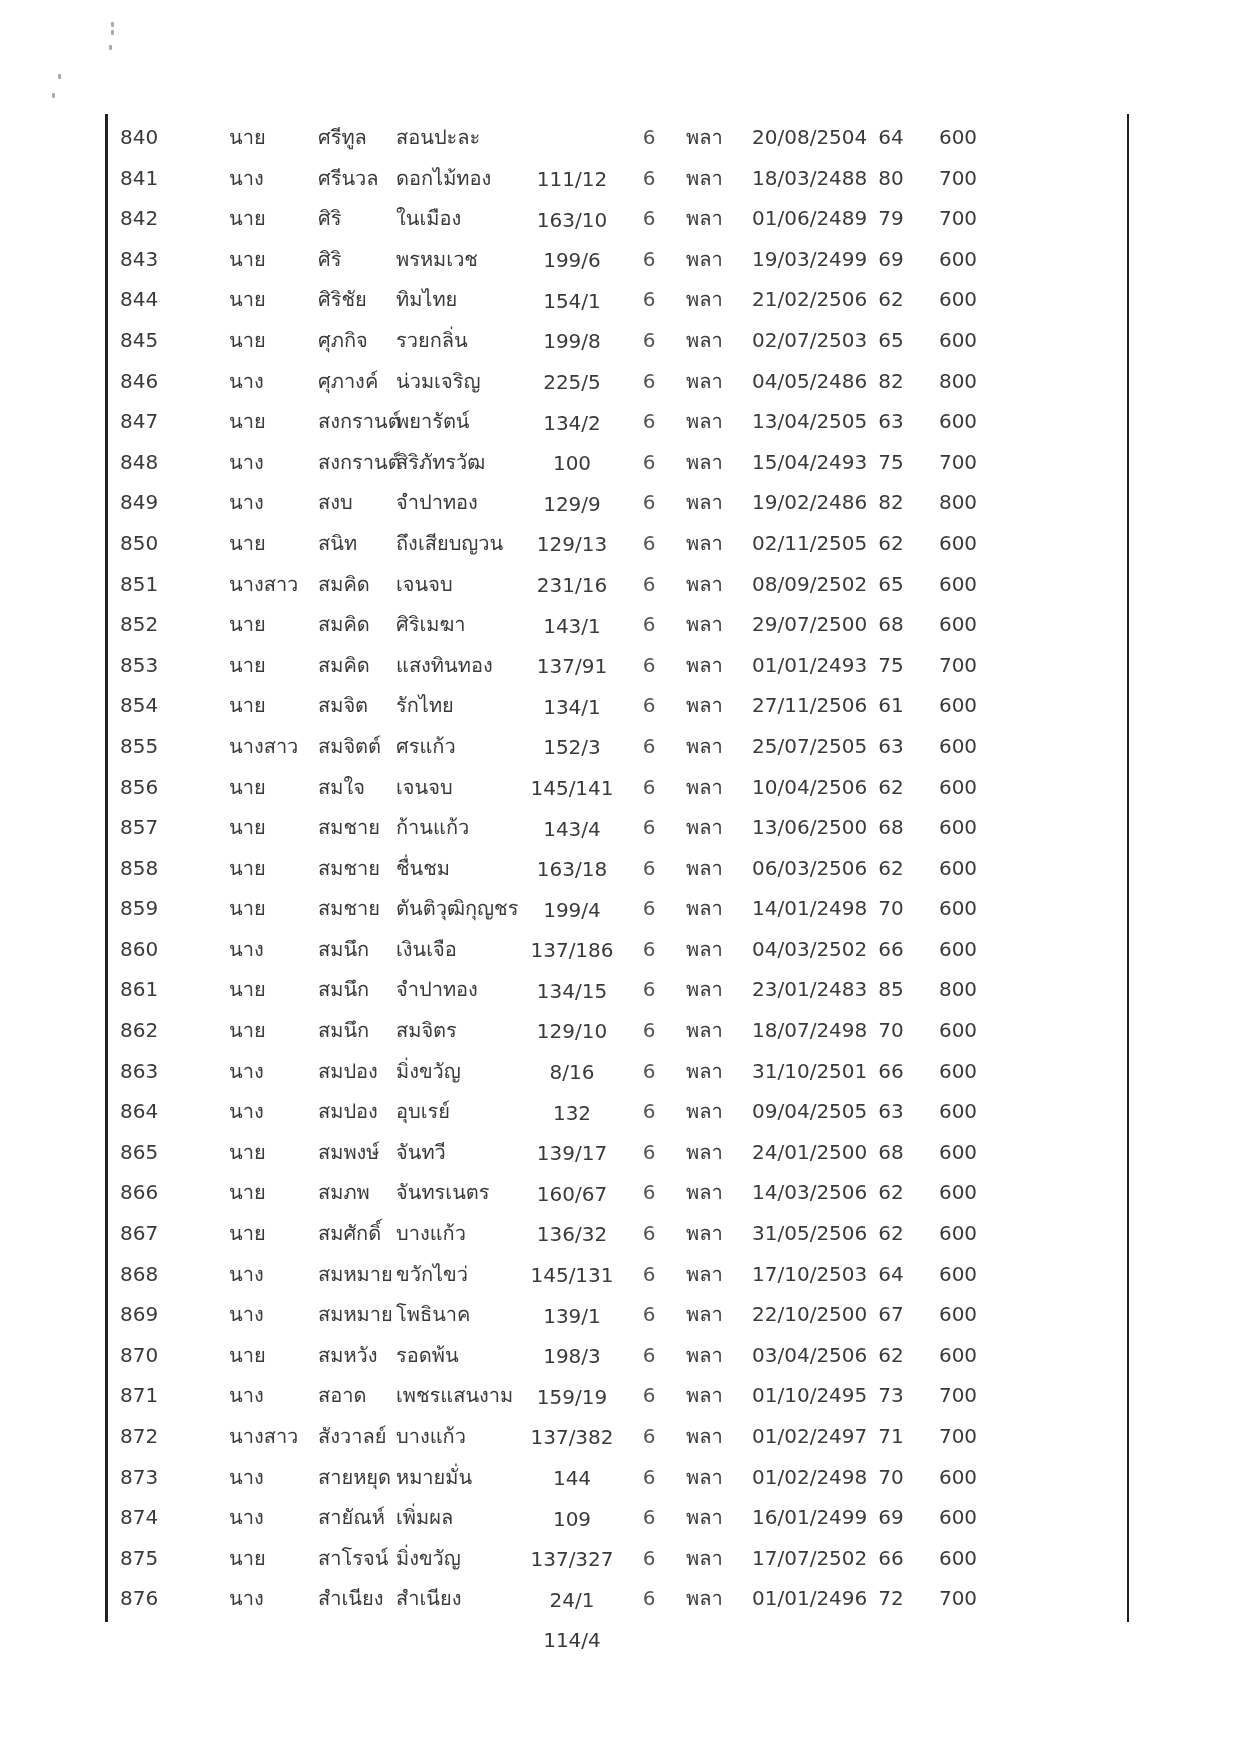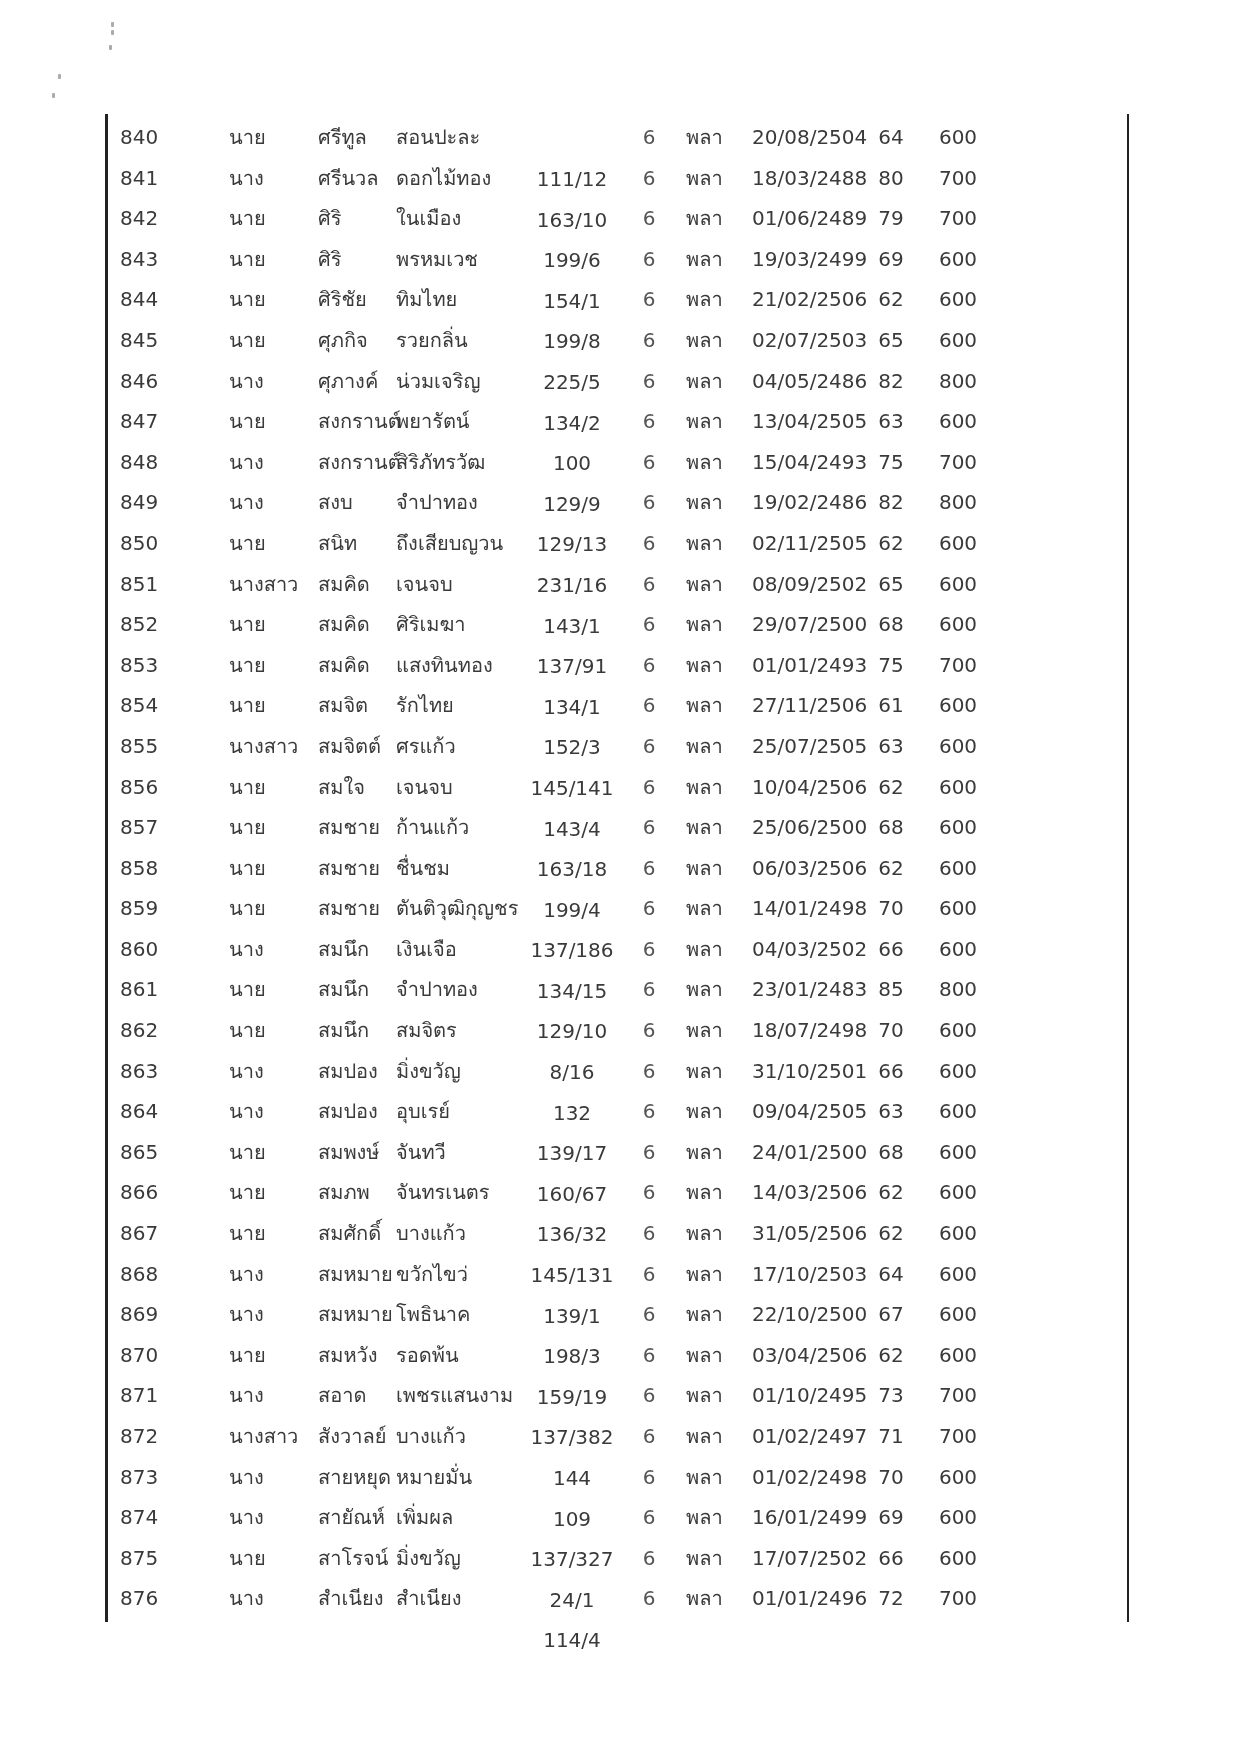--- a/index.html
+++ b/index.html
@@ -240,21 +240,21 @@
     <span class="cell c-amt">600</span>
   </div>
     <div class="row">
     <span class="cell c-no">857</span>
     <span class="cell c-title">นาย</span>
     <span class="cell c-first">สมชาย</span>
     <span class="cell c-last">ก้านแก้ว</span>
     <span class="cell c-addr">163/18</span>
     <span class="cell c-moo">6</span>
     <span class="cell c-sub">พลา</span>
-    <span class="cell c-dob">25/06/2500</span>
+    <span class="cell c-dob">13/06/2500</span>
     <span class="cell c-age">68</span>
     <span class="cell c-amt">600</span>
   </div>
     <div class="row">
     <span class="cell c-no">858</span>
     <span class="cell c-title">นาย</span>
     <span class="cell c-first">สมชาย</span>
     <span class="cell c-last">ชื่นชม</span>
     <span class="cell c-addr">199/4</span>
     <span class="cell c-moo">6</span>

